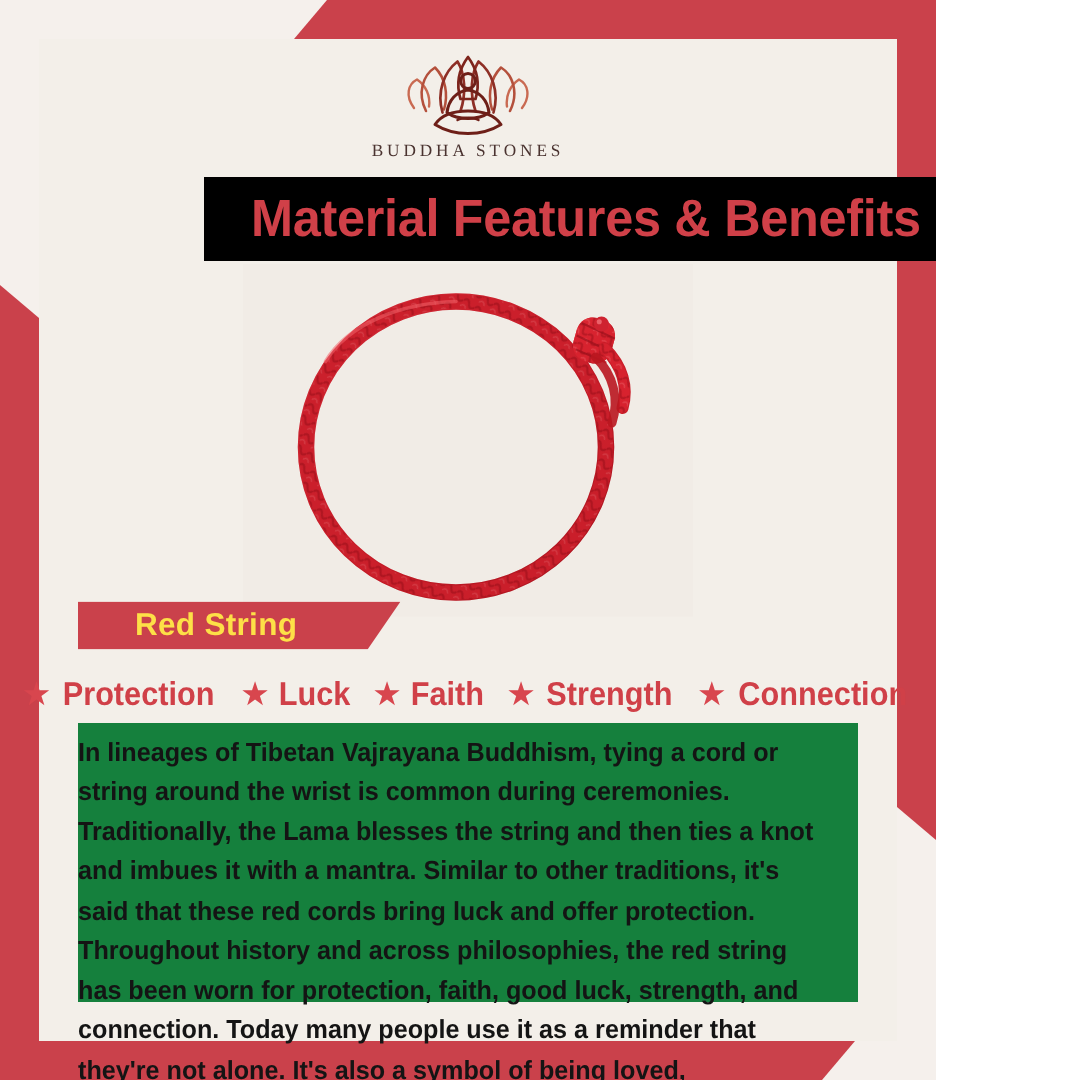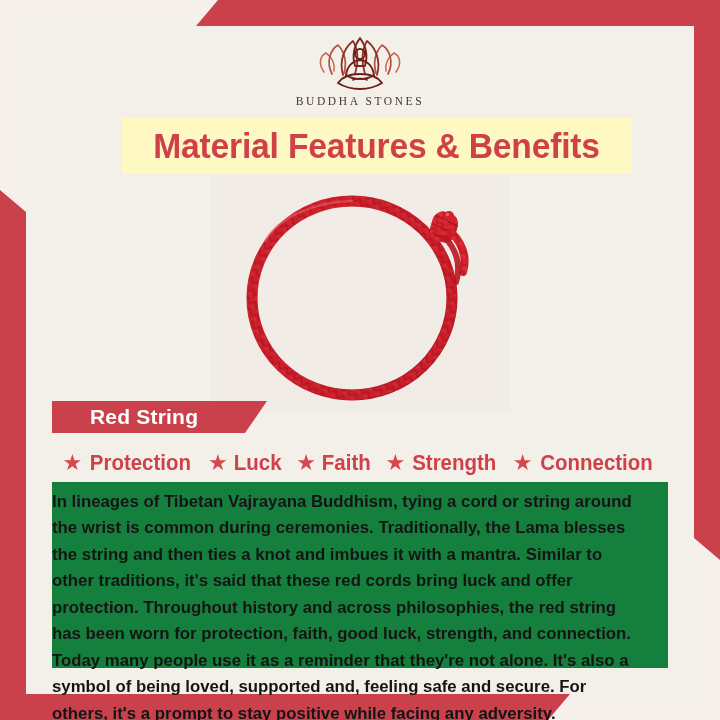--- a/index.html
+++ b/index.html
@@ -7,21 +7,21 @@
   html, body {
     width: 720px;
     height: 720px;
     overflow: hidden;
     background: #ffffff;
     font-family: "Liberation Sans", sans-serif;
   }
 
   #infographic {
     position: relative;
-    width: 720px;
+    width: 624px;
     height: 720px;
     background: #f5f0ec;
     overflow: hidden;
   }
 
   
   .band {
     position: absolute;
     background: #ca414b;
   }
@@ -81,24 +81,24 @@
     font-size: 11.5px;
     letter-spacing: 2.6px;
     color: #4a3330;
     font-weight: 400;
   }
 
   
   .headline-band {
     position: absolute;
     top: 92px;
-    left: 96px;
+    left: 110px;
     width: 510px;
     height: 56px;
-    background: #fef9c3;
+    background: #000000;
     display: flex;
     align-items: center;
     justify-content: center;
   }
   .headline {
     font-family: "Liberation Sans Narrow", "Liberation Sans", sans-serif;
     font-size: 35px;
     font-weight: bold;
     color: #d04048;
     letter-spacing: -0.2px;
@@ -127,21 +127,21 @@
     left: 26px;
     width: 215px;
     height: 32px;
     background: #ca414b;
     clip-path: polygon(0 0, 100% 0, calc(100% - 22px) 100%, 0 100%);
     display: flex;
     align-items: center;
   }
   .name-banner-label {
     margin-left: 38px;
-    color: #ffffff;
+    color: #fde047;
     font-size: 21px;
     font-weight: bold;
     letter-spacing: 0.2px;
   }
 
   
   .benefits {
     position: absolute;
     top: 419px;
     left: 26px;

